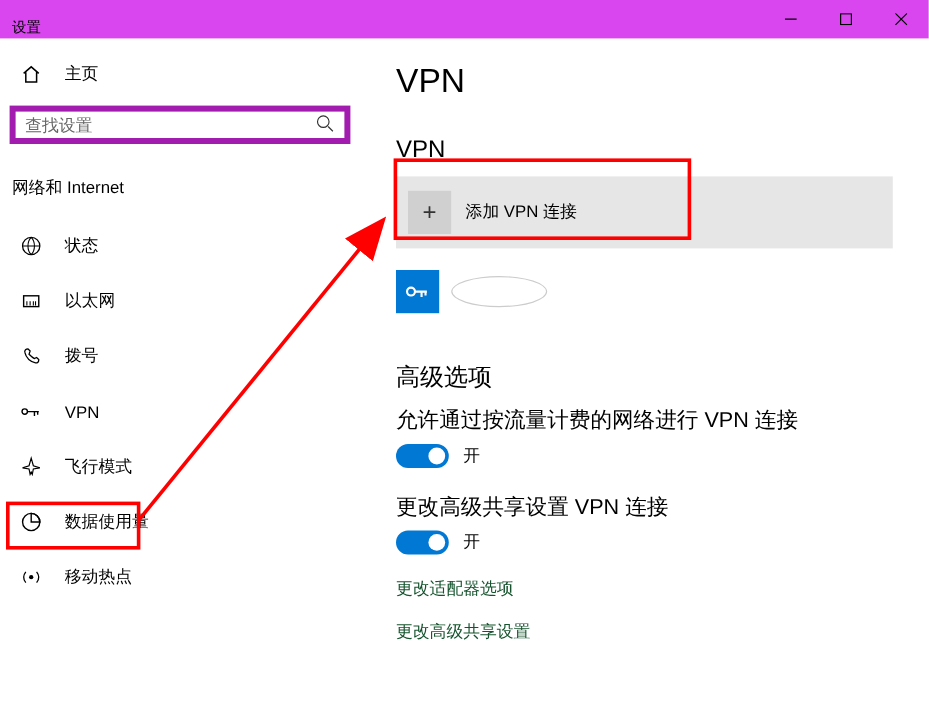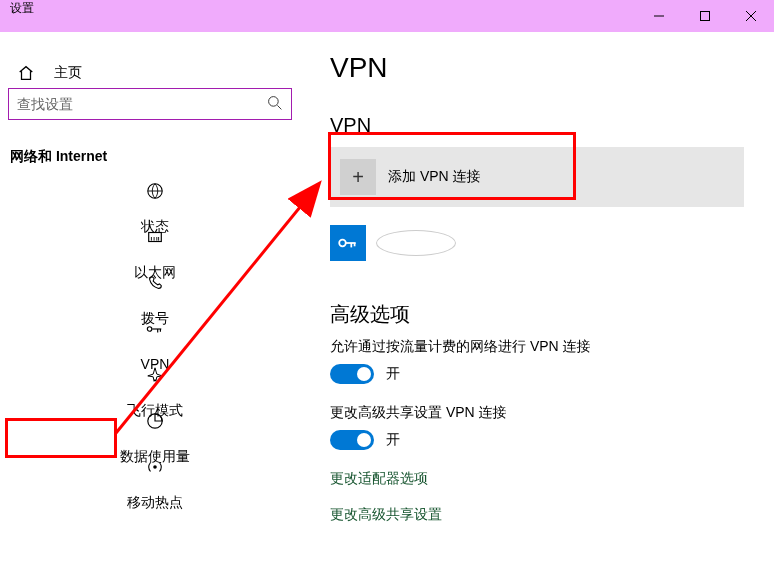--- a/index.html
+++ b/index.html
@@ -8,23 +8,23 @@
     font-size: 14px;
     color: #000;
     background: #fff;
     width: 774px;
     height: 588px;
     position: relative;
     overflow: hidden;
   }
   .titlebar {
     display: flex;
-    align-items: flex-start;
+    align-items: flex-end;
     height: 32px;
-    background: #f0abfc;
+    background: #d946ef;
     position: relative;
   }
   .titlebar-title {
     font-size: 12px;
     padding-left: 10px;
     color: #000;
   }
   .win-controls {
     position: absolute;
     right: 0;
@@ -43,55 +43,54 @@
   .content {
     display: flex;
     height: calc(100% - 32px);
   }
   .sidebar {
     width: 300px;
     padding: 10px 6px 0 6px;
   }
   .home-row {
     display: flex;
-    align-items: flex-end;
+    align-items: center;
     height: 40px;
     padding-left: 10px;
     gap: 18px;
   }
   .search-box {
     margin: 6px 2px 0 2px;
-    border: 1px solid #a21caf;
+    border: 5px solid #a21caf;
     height: 32px;
     display: flex;
     align-items: center;
     padding: 0 8px;
     justify-content: space-between;
   }
   .search-box input {
     border: none;
     outline: none;
     font-size: 14px;
     flex: 1;
     background: transparent;
   }
   .search-box input::placeholder { color: #666; }
   .cat-title {
     font-size: 14px;
-    font-weight: 700;
+    font-weight: 400;
     margin: 28px 0 16px 4px;
   }
   .nav-item {
     display: flex;
     align-items: center;
     height: 46px;
     padding-left: 10px;
     gap: 18px;
     cursor: default;
-    flex-direction: column;
   }
   .nav-icon { width: 20px; display: flex; justify-content: center; }
   .main {
     flex: 1;
     padding: 20px 30px 0 30px;
     position: relative;
   }
   .page-title {
     font-size: 28px;
     font-weight: 400;
@@ -136,21 +135,21 @@
     justify-content: center;
   }
   .vpn-scrib {
     width: 80px;
     height: 26px;
     border: 1px solid #ccc;
     border-radius: 50%;
     position: relative;
     background: #fff;
   }
-  .adv-text { font-size: 14px; margin-bottom: 8px; color:#000; }
+  .adv-text { font-size: 18px; margin-bottom: 8px; color:#000; }
   .toggle-row { display: flex; align-items: center; gap: 12px; margin-bottom: 20px; }
   .toggle {
     width: 44px;
     height: 20px;
     border-radius: 10px;
     background: #0078d4;
     position: relative;
   }
   .toggle::after {
     content: "";

